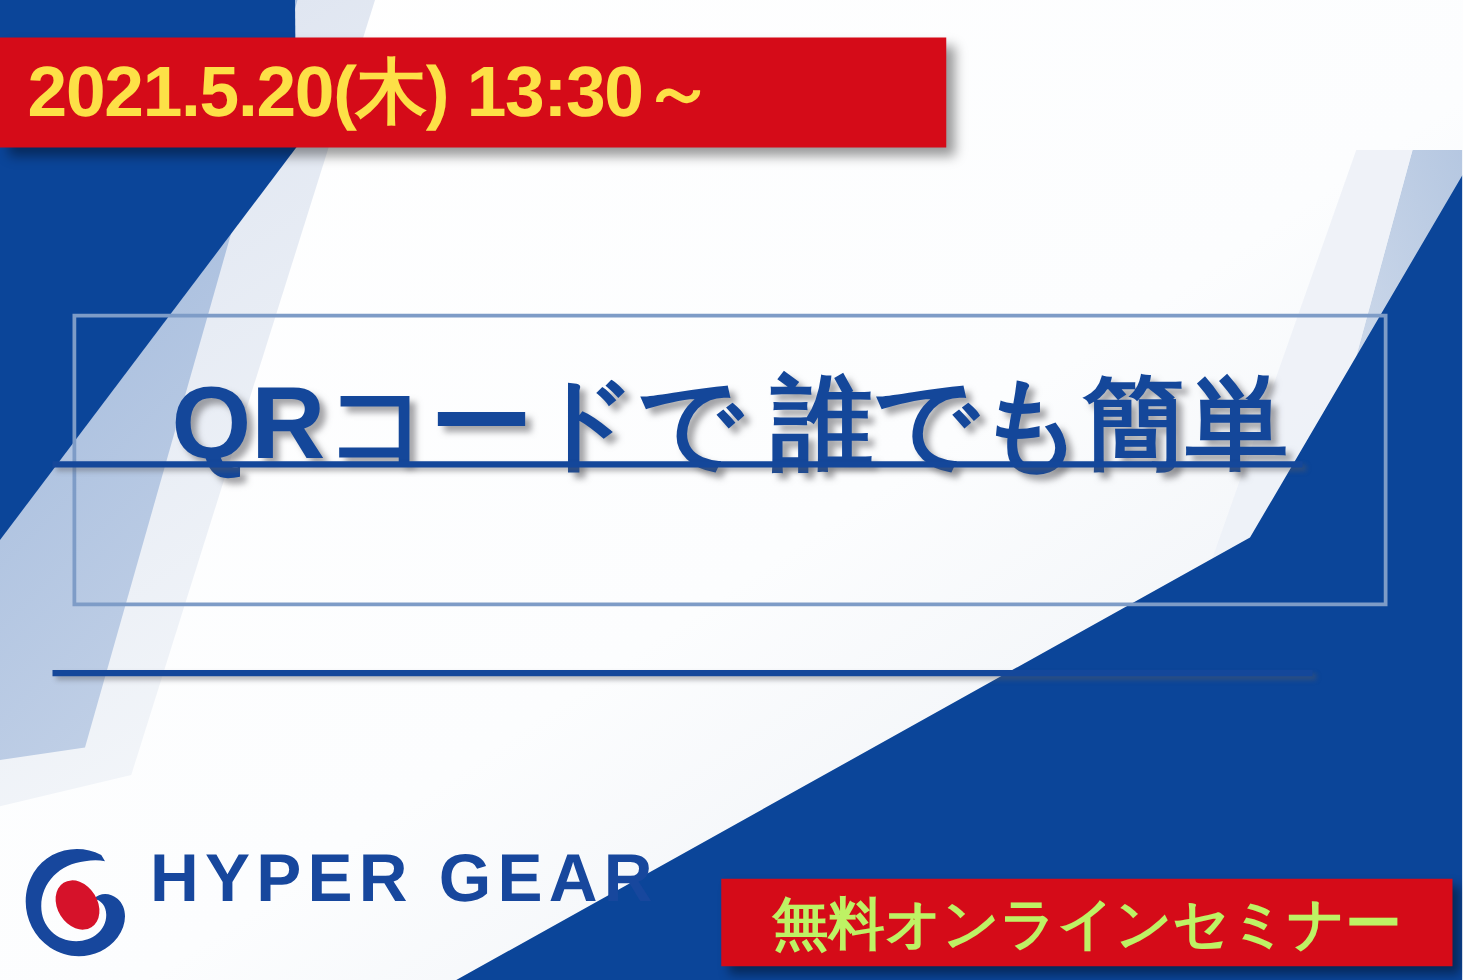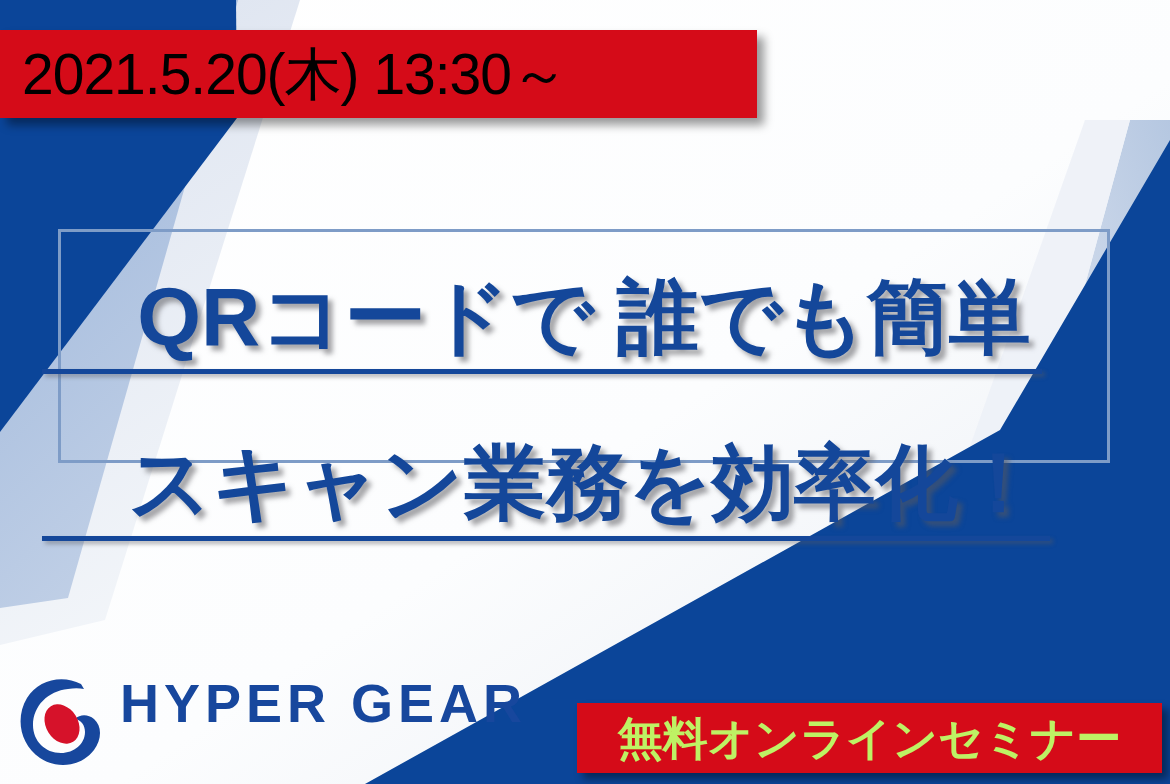--- a/index.html
+++ b/index.html
@@ -33,34 +33,34 @@
     top: 30px;
     width: 757px;
     height: 88px;
     background: #D50B18;
     box-shadow: 7px 7px 9px rgba(0,0,0,0.40);
     display: flex;
     align-items: center;
     z-index: 40;
   }
   #date-banner .txt {
-    color: #000000;
+    color: #fde047;
     font-size: 57px;
-    font-weight: normal;
+    font-weight: bold;
     letter-spacing: -1px;
     padding-left: 22px;
     line-height: 1;
     white-space: nowrap;
   }
 
   
   #headline-box {
     position: absolute;
     left: 58px;
-    top: 229px;
+    top: 251px;
     width: 1052px;
     height: 234px;
     border: 3px solid #7E9CC7;
     box-sizing: border-box;
     z-index: 30;
     text-decoration: underline;
   }
 
   .headline-line {
     position: absolute;
@@ -172,21 +172,20 @@
 
     <rect x="0" y="770" width="1170" height="14" fill="#0B4599" opacity="0"></rect>
   </svg>
 
   <div id="date-banner">
     <span class="txt">2021.5.20(木) 13:30～</span>
   </div>
 
   <div id="headline-box">
     <div class="headline-line" id="headline-line-1">QRコードで 誰でも簡単</div>
-    <div class="headline-line" id="headline-line-2">スキャン業務を効率化！</div>
   </div>
   <div class="headline-rule" id="rule-1"></div>
   <div class="headline-rule" id="rule-2"></div>
 
   <div id="logo">
     <svg id="logo-mark" viewBox="0 0 86 92" xmlns="http://www.w3.org/2000/svg">
 
       <path d="M63 8
                C44 -2 20 4 9 22
                C-3 42 2 68 22 82

